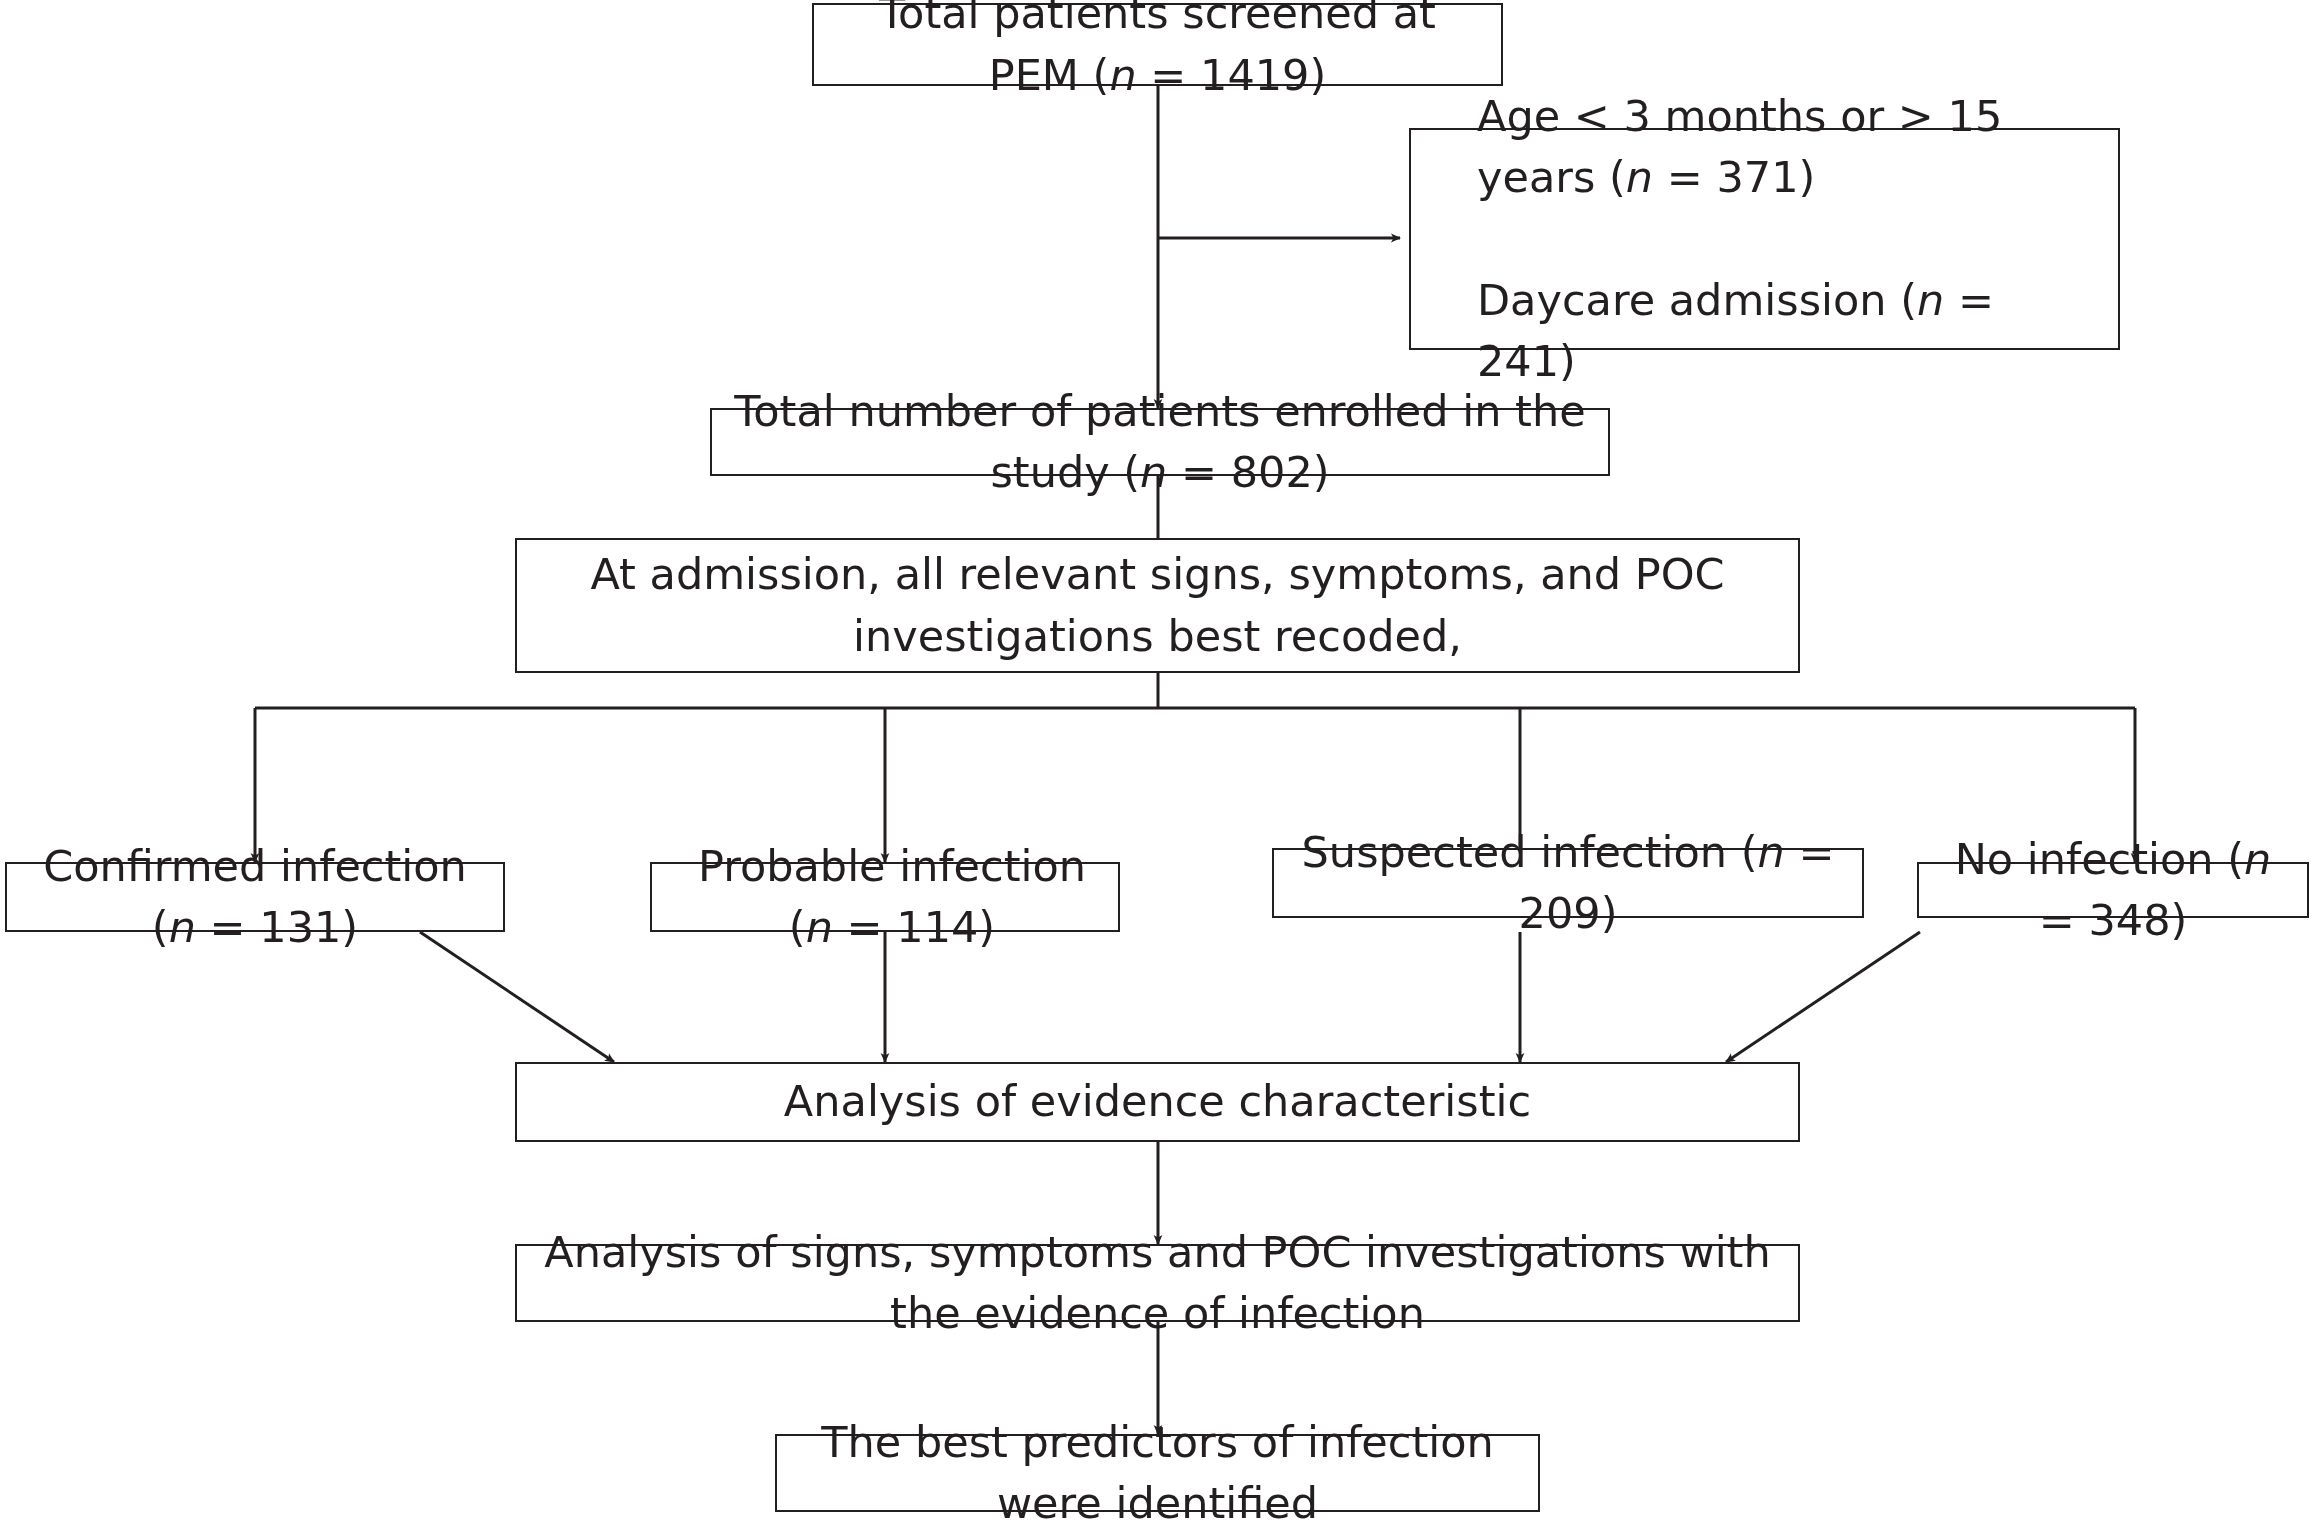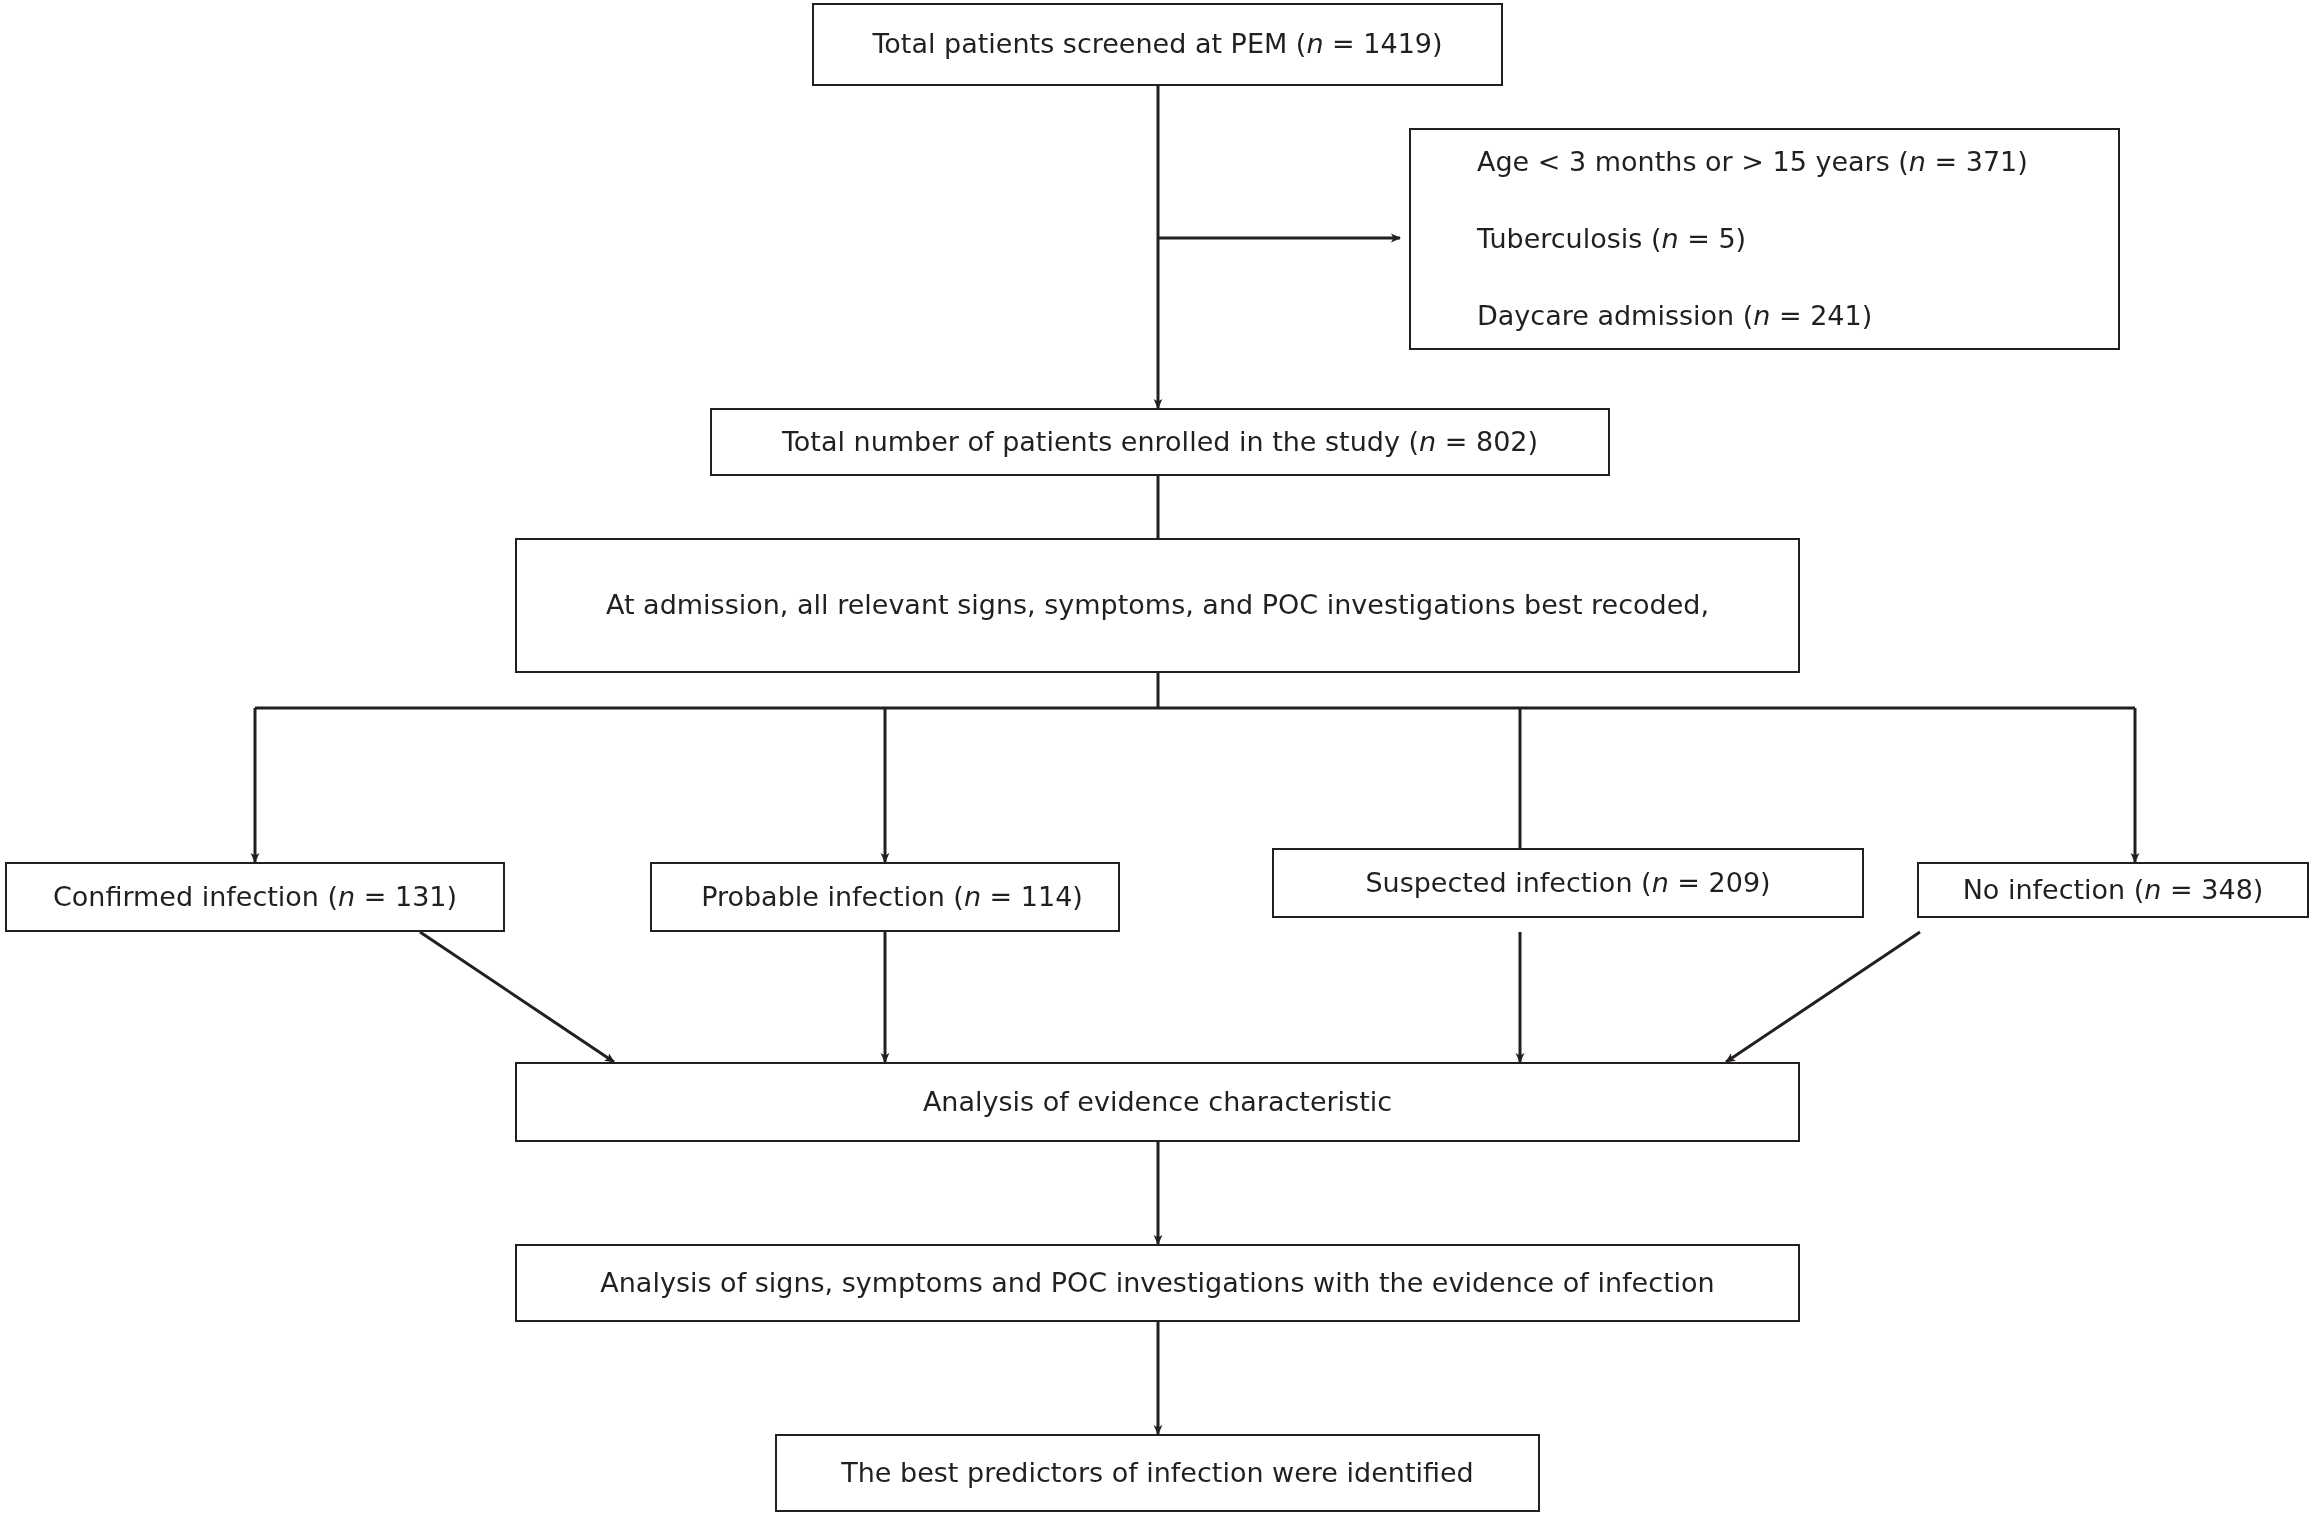--- a/index.html
+++ b/index.html
@@ -25,21 +25,21 @@
   }
   .node {
     position: absolute;
     box-sizing: border-box;
     border: 2px solid #231f20;
     background: #ffffff;
     display: flex;
     align-items: center;
     justify-content: center;
     color: #231f20;
-    font-size: 27px;
+    font-size: 43px;
     line-height: 1.42;
     text-align: center;
     padding: 4px 14px;
   }
   .node.left-align {
     justify-content: flex-start;
     text-align: left;
     align-items: center;
   }
   .node-text {
@@ -94,21 +94,20 @@
     <path d="M1158,1320 L1158,1434" stroke="#231f20" stroke-width="3" fill="none" marker-end="url(#arrowhead)"></path>
   </svg>
 
   <div class="node" style="left:812px; top:3px; width:691px; height:83px;">
     <span class="node-text">Total patients screened at PEM (<span class="ital">n</span> = 1419)</span>
   </div>
 
   <div class="node left-align" style="left:1409px; top:128px; width:711px; height:222px; padding-left:26px;">
     <div class="node-text">
       <span class="excl-line excl-indent">Age &lt; 3 months or &gt; 15 years (<span class="ital">n</span> = 371)</span>
-      <span class="excl-line excl-indent">Tuberculosis (<span class="ital">n</span> = 5)</span>
       <span class="excl-line excl-indent">Daycare admission (<span class="ital">n</span> = 241)</span>
     </div>
   </div>
 
   <div class="node" style="left:710px; top:408px; width:900px; height:68px;">
     <span class="node-text">Total number of patients enrolled in the study (<span class="ital">n</span> = 802)</span>
   </div>
 
   <div class="node" style="left:515px; top:538px; width:1285px; height:135px;">
     <div class="node-text">

